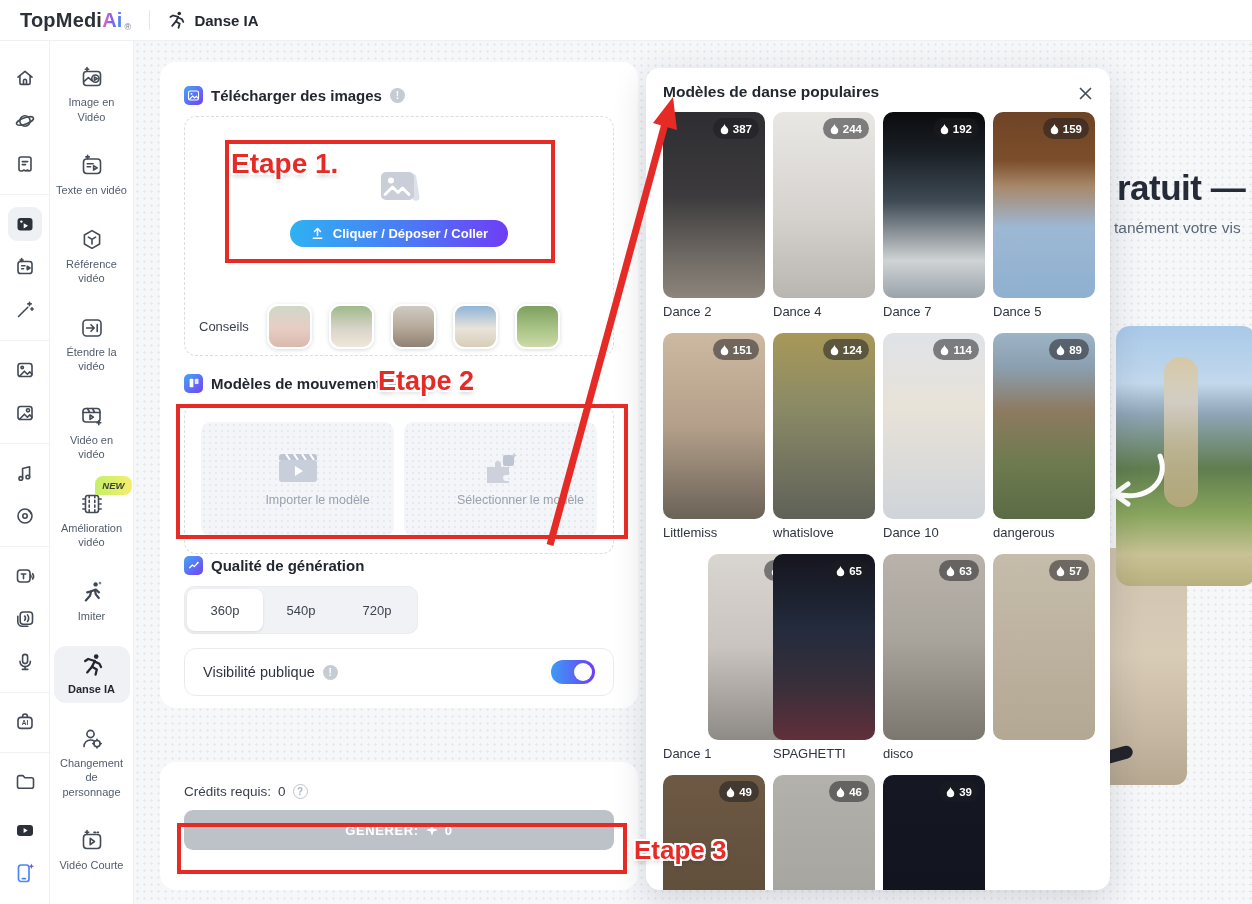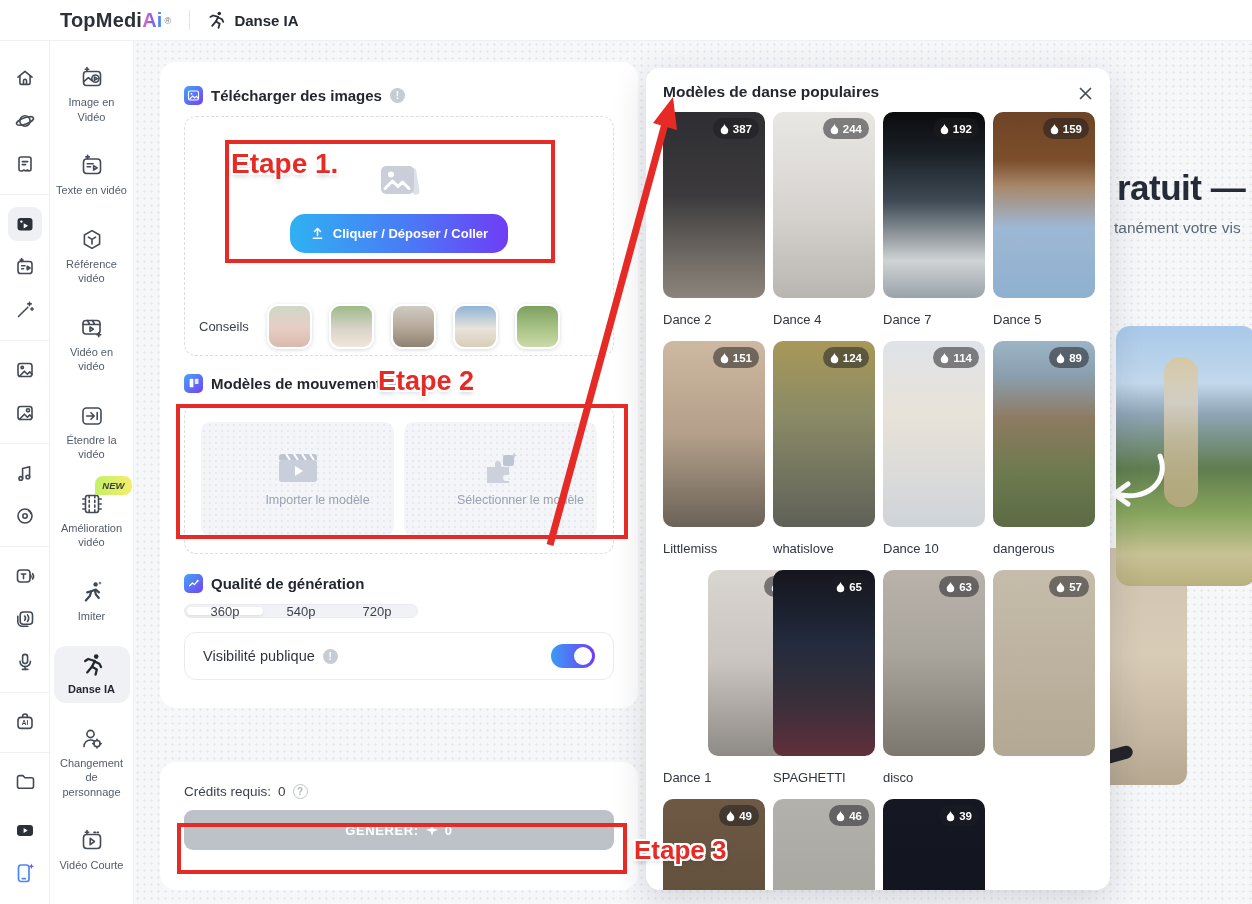--- a/index.html
+++ b/index.html
@@ -3,21 +3,21 @@
 <meta charset="utf-8">
 <style>
   * { margin:0; padding:0; box-sizing:border-box; }
   html,body { width:1252px; height:904px; overflow:hidden; }
   body { font-family:"Liberation Sans","DejaVu Sans",sans-serif; background:#fff; color:#2b3039; }
   .app { position:relative; width:1252px; height:904px; overflow:hidden; }
 
   
   .topbar { position:absolute; top:0; left:0; right:0; height:41px; background:#fff;
             border-bottom:1px solid #eef0f3; display:flex; align-items:center; padding-left:20px; z-index:15; }
-  .logo { display:flex; align-items:center; font-size:20px; font-weight:700; letter-spacing:.2px;margin-left:40px; }
+  .logo { display:flex; align-items:flex-end; font-size:20px; font-weight:700; letter-spacing:.2px; }
   .logo .lg-dark { color:#2b3039; }
   .logo .lg-accent { background:linear-gradient(100deg,#ef6aa8 10%,#8a5cf0 45%,#3e8df6 90%);
                      -webkit-background-clip:text; background-clip:text; color:transparent; }
   .logo .lg-reg { font-size:9px; font-weight:400; color:#6a7180; margin-top:1px; margin-left:2px; }
   .topbar-divider { width:1px; height:20px; background:#e3e6ea; margin:0 16px 0 18px; }
   .page-title-wrap { display:flex; align-items:center; gap:8px; }
   .page-title { font-size:15px; font-weight:700; color:#23272f; }
 
   
   .rail { position:absolute; top:41px; left:0; width:50px; bottom:0; background:#fff;
@@ -57,38 +57,38 @@
   .info-dot { width:15px; height:15px; border-radius:50%; background:#c6ccd4; color:#fff; font-size:10px;
               font-weight:700; display:flex; align-items:center; justify-content:center; }
   .info-dot::after { content:"!"; }
   .q-dot { width:15px; height:15px; border-radius:50%; border:1.5px solid #bfc5cd; color:#aeb4bd; font-size:10px;
            font-weight:700; display:flex; align-items:center; justify-content:center; }
   .q-dot::after { content:"?"; }
 
   .dashed-box { border:1.6px dashed #d9dde4; border-radius:12px; }
   .upload-box { margin-top:10px; height:240px; display:flex; flex-direction:column; }
   .upload-zone { flex:1; display:flex; flex-direction:column; align-items:center; justify-content:center; gap:12px; cursor:pointer; }
-  .upload-cta { height:39px; padding:0 20px; border-radius:15px; border:none; cursor:pointer;
+  .upload-cta { height:27px; padding:0 20px; border-radius:15px; border:none; cursor:pointer;
                 display:flex; align-items:center; gap:8px; color:#fff; font-size:13px; font-weight:700;
                 background:linear-gradient(90deg,#2fb1f2,#4b79f5 55%,#6f3df5); font-family:inherit; }
   .tips-row { height:58px; display:flex; align-items:center; padding:0 14px; gap:14px; }
   .tips-label { font-size:13px; color:#3a3f4a; margin-right:4px; }
   .tips-thumbs { display:flex; gap:17px; }
   .tip-thumb { width:45px; height:45px; border-radius:11px; border:2px solid #fff;
                box-shadow:0 1px 4px rgba(40,50,70,.18); cursor:pointer; }
 
   .motion-head { margin-top:16px; }
   .motion-box { margin-top:10px; height:150px; padding:17px 16px; display:flex; gap:10px; background:#fff; }
   .model-card { flex:1; background:#f3f5f8; background-image:radial-gradient(rgba(190,198,210,.25) 1px, transparent 1.2px);
                 background-size:6px 6px; border-radius:10px; display:flex; flex-direction:column;
                 align-items:center; justify-content:center; gap:8px; cursor:pointer; }
   .model-label { font-size:12.5px; color:#9aa2b0;margin-left:40px; }
 
-  .quality-head { margin-top:18px; }
-  .seg { margin-top:10px; width:234px; height:14px; background:#f1f2f5; border:1px solid #e9ebef;
+  .quality-head { }
+  .seg { margin-top:10px; width:234px; height:48px; background:#f1f2f5; border:1px solid #e9ebef;
          border-radius:10px; display:flex; padding:2px; }
   .seg-opt { flex:1; display:flex; align-items:center; justify-content:center; font-size:13px; color:#3d4450;
              border-radius:8px; cursor:pointer; }
   .seg-opt.active { background:#fff; box-shadow:0 1px 3px rgba(20,30,50,.10); font-weight:400; }
 
   .visibility-row { margin-top:14px; height:48px; border:1px solid #e9ebef; border-radius:12px;
                     display:flex; align-items:center; justify-content:space-between; padding:0 18px; }
   .vis-left { display:flex; align-items:center; gap:8px; font-size:14.5px; color:#2f3540; }
   .toggle { width:44px; height:24px; border-radius:12px; background:linear-gradient(90deg,var(--tg-a),var(--tg-b));
             position:relative; cursor:pointer; flex:none; }
@@ -121,21 +121,21 @@
            box-shadow:0 10px 34px rgba(30,40,60,.16); z-index:20; padding:15px 15px 0 17px; overflow:hidden; }
   .popup-head { display:flex; align-items:flex-start; justify-content:space-between; height:22px; }
   .popup-title { font-size:15.5px; font-weight:700; color:#23272f; }
   .popup-close { width:20px; height:20px; display:flex; align-items:center; justify-content:center; cursor:pointer; }
   .popup-grid { margin-top:7px; display:grid; grid-template-columns:repeat(4,102px); column-gap:8px; row-gap:14px; }
   .dcard { width:102px; cursor:pointer; }
   .dimg { position:relative; width:102px; height:186px; border-radius:10px; background:#ddd; }
   .badge { position:absolute; top:6px; right:6px; height:21px; padding:0 7px; border-radius:12px;
            background:rgba(28,28,32,.52); display:flex; align-items:center; gap:4px; color:#fff; }
   .badge .cnt { font-size:11.5px; font-weight:700; }
-  .dlabel { margin-top:14px; height:15px; font-size:13px; color:#2f3540; white-space:nowrap; overflow:hidden; }
+  .dlabel { margin-top:6px; height:15px; font-size:13px; color:#2f3540; white-space:nowrap; overflow:hidden; }
 
   
   .anno-box { position:absolute; border:4px solid var(--red); z-index:30; pointer-events:none; }
   .anno-text { position:absolute; z-index:31; color:var(--red); font-weight:700; pointer-events:none;
                text-shadow:-2px -2px 0 #fff, 2px -2px 0 #fff, -2px 2px 0 #fff, 2px 2px 0 #fff,
                            0 -2px 0 #fff, 0 2px 0 #fff, -2px 0 0 #fff, 2px 0 0 #fff, 0 3px 5px rgba(0,0,0,.22); }
   #anno-arrow { position:absolute; left:0; top:0; z-index:30; pointer-events:none; }
 </style>
 </head>
 <body>
@@ -365,37 +365,37 @@
         <path d="M13 3.6 l7.6 4.4 v9 L13 21.4 l-7.6-4.4 v-9 Z"></path>
         <path d="M13 12.4 v4.6 M13 12.4 l-3.6-2.3 M13 12.4 l3.6-2.3"></path>
           </g>
         </svg>
       <span class="s-label">Référence vidéo</span>
     </div>
 
     <div class="side-item">
       <svg width="26" height="26" viewBox="0 0 26 26">
           <g class="icon-stroke">
+        <rect x="4" y="5" width="18" height="16" rx="3.4"></rect>
+            <path d="M7.6 13 h7.2 M12 9.8 l3.2 3.2 -3.2 3.2 M18.2 9.6 v6.8"></path>
+          </g>
+        </svg>
+      <span class="s-label">Étendre la vidéo</span>
+    </div>
+
+    <div class="side-item">
+      <svg width="26" height="26" viewBox="0 0 26 26">
+          <g class="icon-stroke">
         <rect x="4" y="5.5" width="17" height="13.5" rx="3"></rect>
             <path d="M4 9.5 h17 M8.4 5.5 l2.4 4 M13.4 5.5 l2.4 4"></path>
         <path d="M11 12 l3.4 2.2 -3.4 2.2 Z"></path>
             <path d="M19.8 17.8 v4 M17.8 19.8 h4"></path>
           </g>
         </svg>
       <span class="s-label">Vidéo en vidéo</span>
-    </div>
-
-    <div class="side-item">
-      <svg width="26" height="26" viewBox="0 0 26 26">
-          <g class="icon-stroke">
-        <rect x="4" y="5" width="18" height="16" rx="3.4"></rect>
-            <path d="M7.6 13 h7.2 M12 9.8 l3.2 3.2 -3.2 3.2 M18.2 9.6 v6.8"></path>
-          </g>
-        </svg>
-      <span class="s-label">Étendre la vidéo</span>
     </div>
 
     <div class="side-item">
       <span class="new-badge">NEW</span>
       <svg width="26" height="26" viewBox="0 0 26 26">
           <g class="icon-stroke">
         <rect x="6.5" y="4.5" width="13" height="17" rx="2.2"></rect>
         <path d="M10.2 4.5 v17 M15.8 4.5 v17" stroke-dasharray="2.2 2.6"></path>
         <path d="M3.8 8 h1.8 M3.8 13 h1.8 M3.8 18 h1.8 M20.4 8 h1.8 M20.4 13 h1.8 M20.4 18 h1.8"></path>
           </g>

